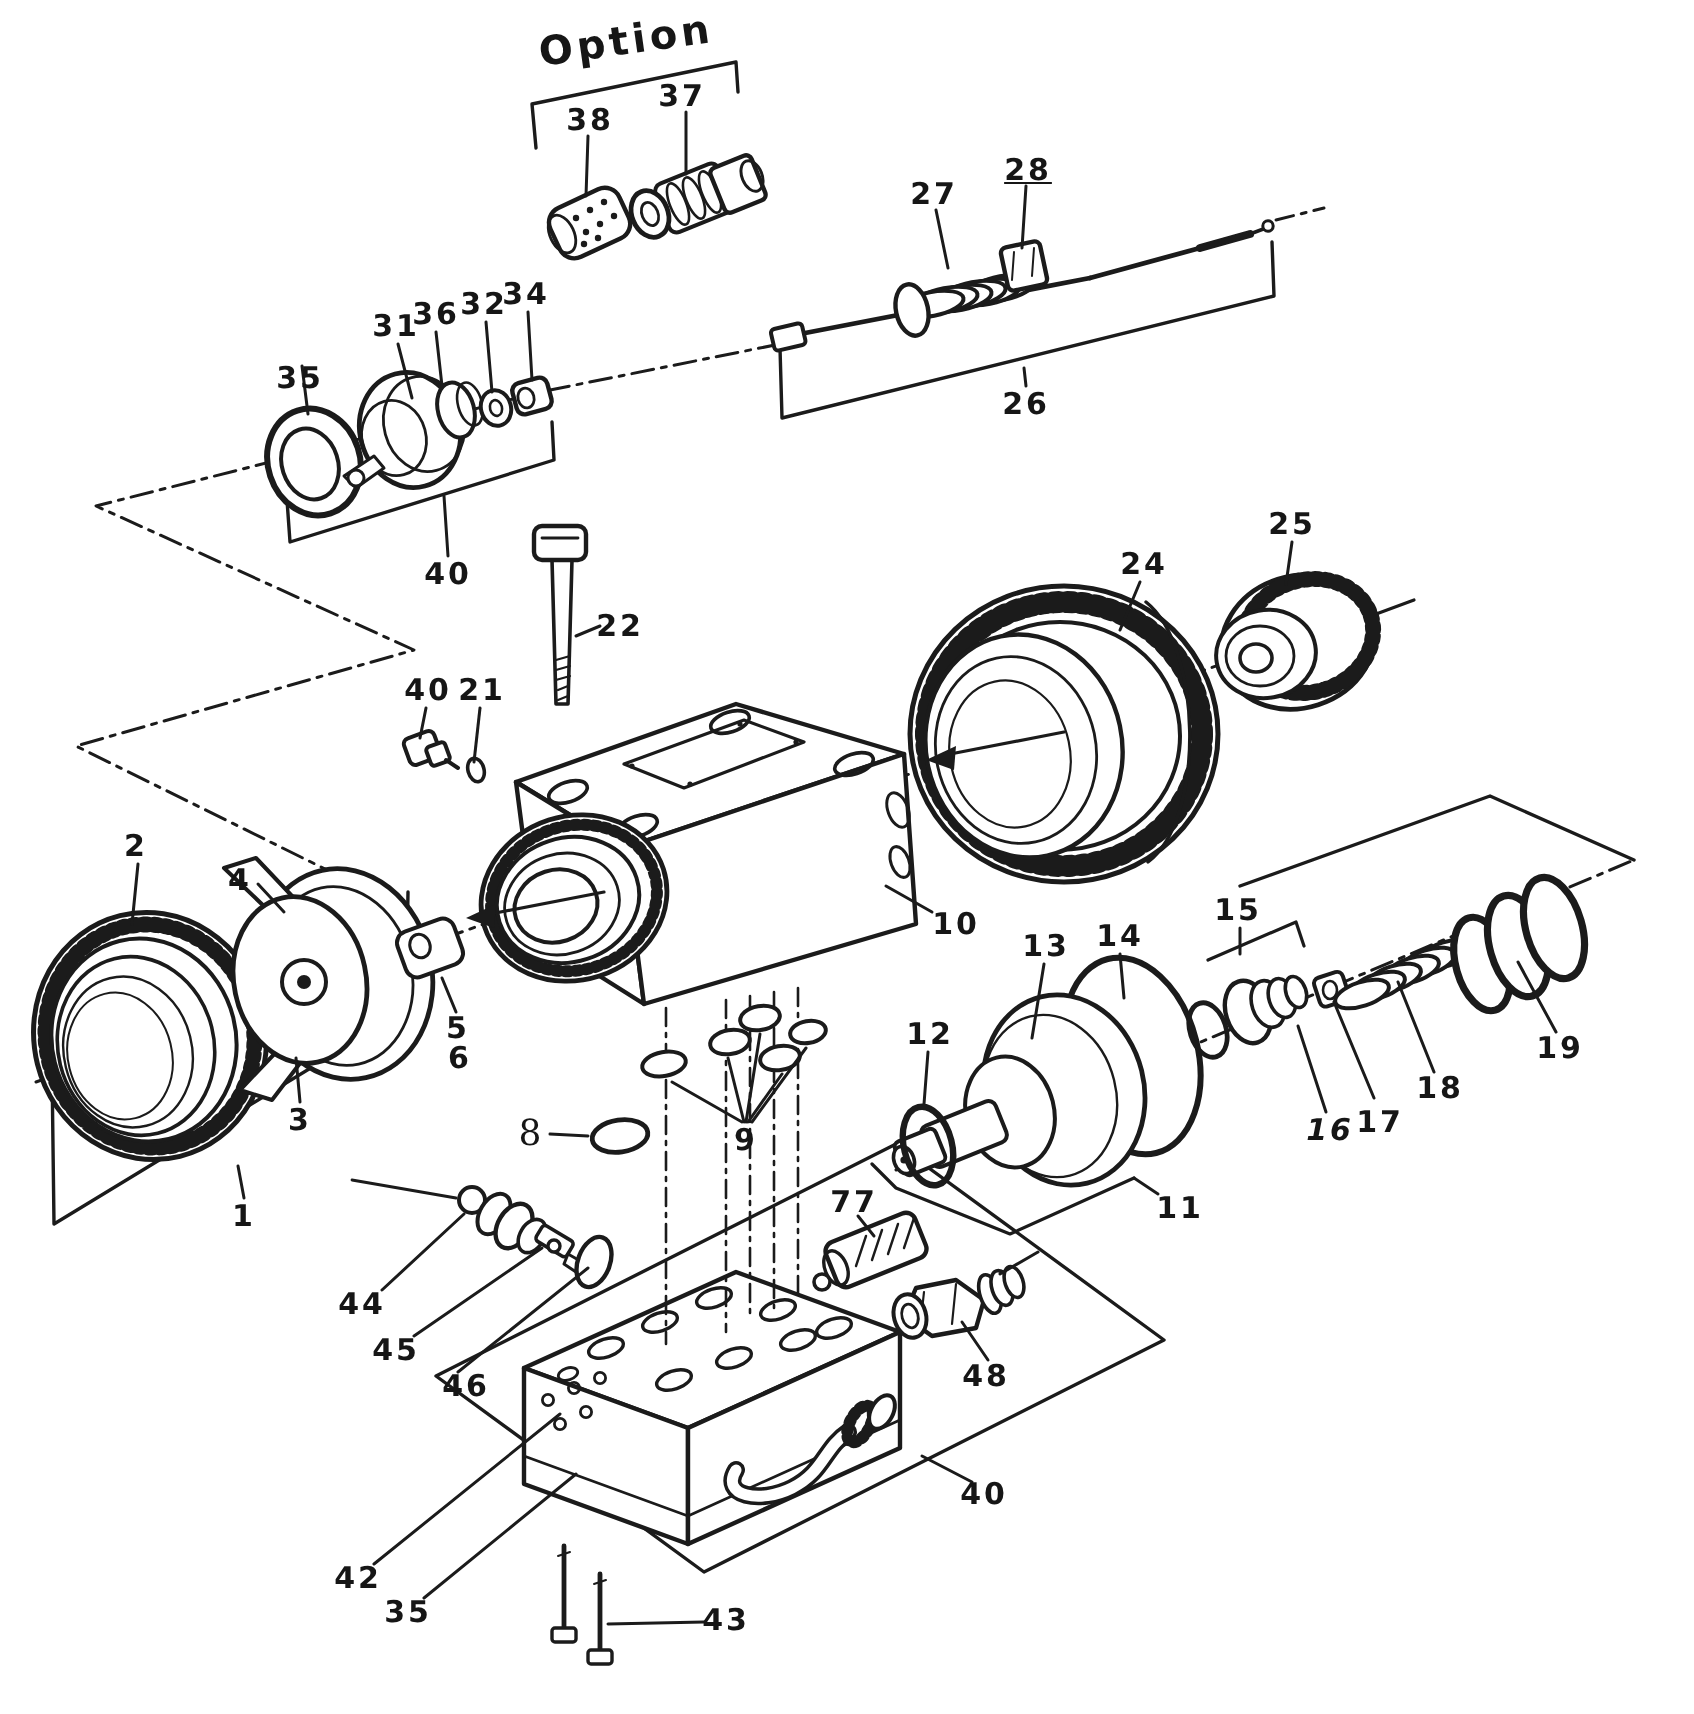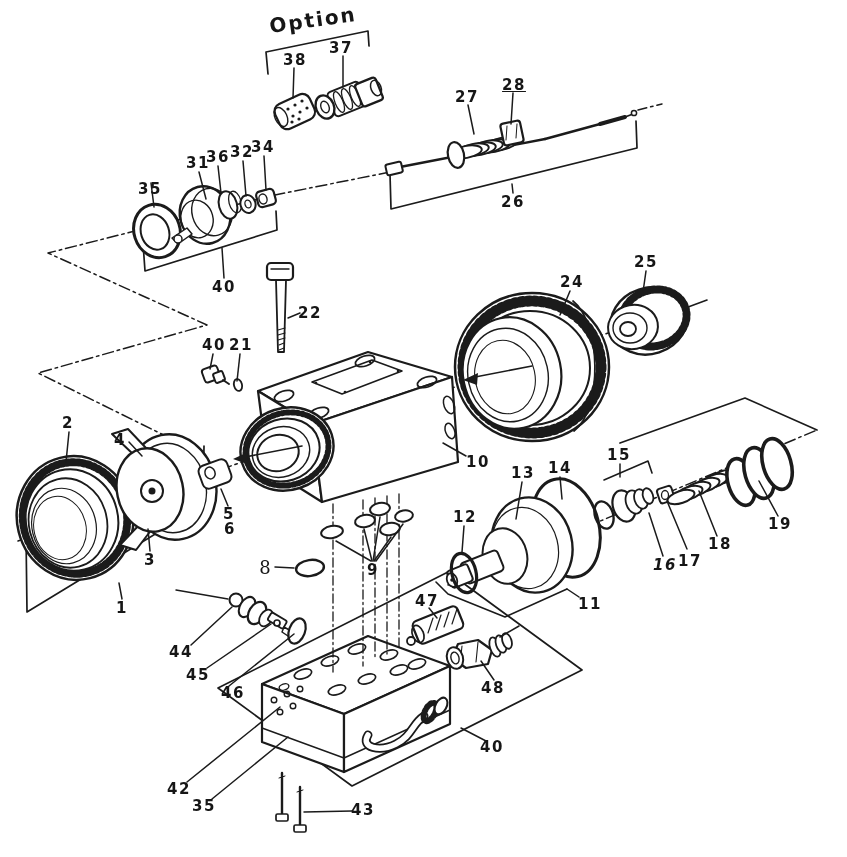--- a/index.html
+++ b/index.html
@@ -406,20 +406,20 @@
       <div class="callout" style="left: 665px; top: 565px; transform: translate(-50%, -50%); font-style: italic;">16</div>
       <div class="callout" style="left: 690px; top: 561px; transform: translate(-50%, -50%);">17</div>
       <div class="callout" style="left: 720px; top: 544px; transform: translate(-50%, -50%);">18</div>
       <div class="callout" style="left: 780px; top: 524px; transform: translate(-50%, -50%);">19</div>
       <div class="callout" style="left: 590px; top: 604px; transform: translate(-50%, -50%);">11</div>
       <div class="callout serif" style="left: 265px; top: 567px; transform: translate(-50%, -50%);">8</div>
       <div class="callout" style="left: 373px; top: 570px; transform: translate(-50%, -50%);">9</div>
       <div class="callout" style="left: 181px; top: 652px; transform: translate(-50%, -50%);">44</div>
       <div class="callout" style="left: 198px; top: 675px; transform: translate(-50%, -50%);">45</div>
       <div class="callout" style="left: 221px; top: 693px; transform: translate(-50%, -50%); margin-left: 12px;">46</div>
-      <div class="callout" style="left: 427px; top: 601px; transform: translate(-50%, -50%);">47</div>
+      <div class="callout" style="left: 427px; top: 601px; transform: translate(-50%, -50%);">77</div>
       <div class="callout" style="left: 493px; top: 688px; transform: translate(-50%, -50%);">48</div>
       <div class="callout" style="left: 492px; top: 747px; transform: translate(-50%, -50%);">40</div>
       <div class="callout" style="left: 179px; top: 789px; transform: translate(-50%, -50%);">42</div>
       <div class="callout" style="left: 204px; top: 806px; transform: translate(-50%, -50%);">35</div>
       <div class="callout" style="left: 363px; top: 810px; transform: translate(-50%, -50%);">43</div>
     </div>
 </div>
 
 </body></html>

